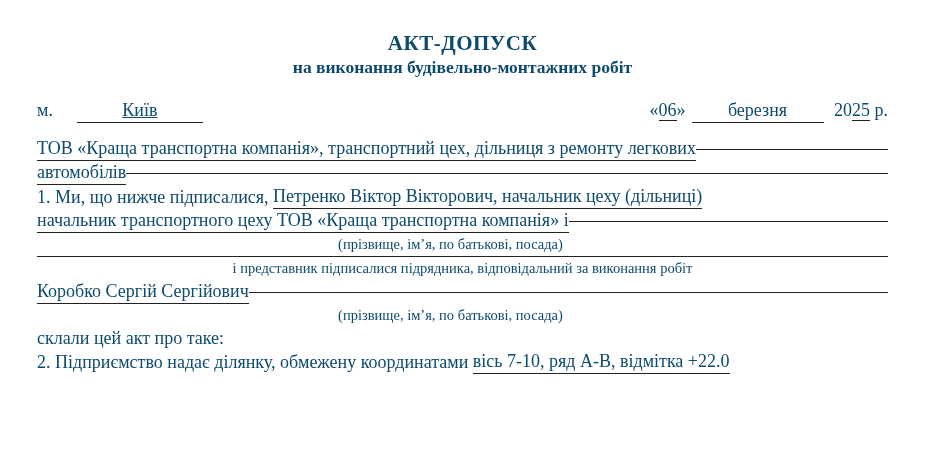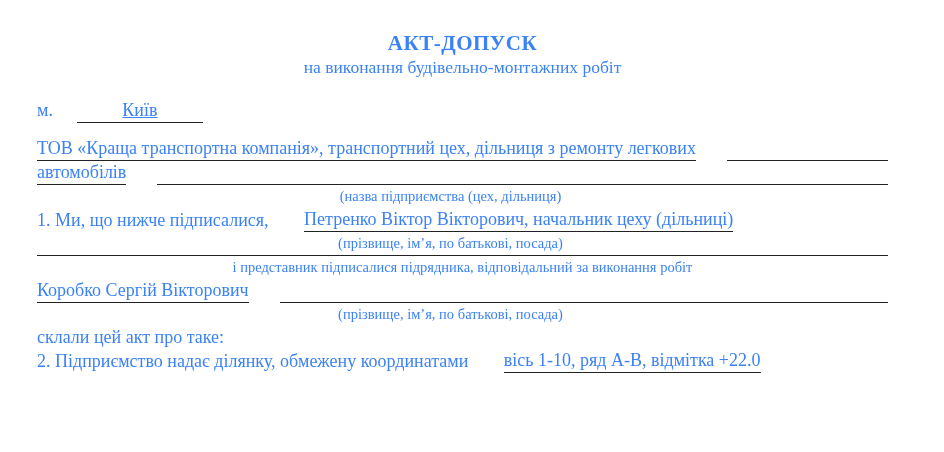--- a/index.html
+++ b/index.html
@@ -5,39 +5,39 @@
   html, body {
     margin: 0;
     padding: 0;
     background: #ffffff;
   }
   .page {
     position: relative;
     width: 944px;
     height: 452px;
     background: #ffffff;
-    color: #3b82f6;
+    color: #0c4a6e;
     font-family: "Liberation Serif", "DejaVu Serif", serif;
     overflow: hidden;
     box-sizing: border-box;
   }
   .content {
     box-sizing: border-box;
     padding: 30px 56px 0 37px;
   }
   .title {
     text-align: center;
     font-weight: bold;
     font-size: 21px;
     line-height: 26px;
     letter-spacing: 0.5px;
   }
   .subtitle {
     text-align: center;
-    font-weight: normal;
+    font-weight: bold;
     font-size: 17.5px;
     line-height: 22px;
   }
   .meta-row {
     display: flex;
     align-items: baseline;
     margin-top: 20px;
     font-size: 18px;
     line-height: 24px;
     white-space: pre;
@@ -59,24 +59,23 @@
     text-align: center;
     border-bottom: 1.5px solid #222;
     margin: 0 6px;
   }
   .body-block {
     margin-top: 14px;
     font-size: 18px;
   }
   .bline {
     display: flex;
-    align-items: flex-end;
+    align-items: center;
     line-height: 23px;
     white-space: pre;
-    gap: 31px;
   }
   .bline .ul {
     border-bottom: 1.5px solid #222;
   }
   .bline .plain { border-bottom: none; }
   .fill {
     flex: 1 1 auto;
     border-bottom: 1.5px solid #222;
   }
   .caption {
@@ -92,56 +91,59 @@
 <div class="page">
   <div class="content">
 
     <div class="title">АКТ-ДОПУСК</div>
     <div class="subtitle">на виконання будівельно-монтажних робіт</div>
 
     <div class="meta-row">
       <span class="city-label">м.</span>
       <span class="city-blank"><span>Київ</span></span>
       <span class="spacer"></span>
+      <span class="date-group"><span>«</span><span class="u">06</span><span>»</span><span class="month-blank"><span>березня</span></span><span> 20</span><span class="u">25</span><span> р.</span></span>
     </div>
 
     <div class="body-block">
 
       <div class="bline">
         <span class="ul">ТОВ «Краща транспортна компанія», транспортний цех, дільниця з ремонту легкових</span><span class="fill"></span>
       </div>
 
       <div class="bline">
         <span class="ul">автомобілів</span><span class="fill"></span>
       </div>
 
-      <div class="caption shift-left">(назва підприємства (цех, дільниця)</div>
 
       <div class="bline">
         <span class="plain">1. Ми, що нижче підписалися, </span><span class="ul">Петренко Віктор Вікторович, начальник цеху (дільниці)</span>
       </div>
 
+      <div class="bline">
+        <span class="ul">начальник транспортного цеху ТОВ «Краща транспортна компанія» і</span><span class="fill"></span>
+      </div>
 
       <div class="caption shift-left">(прізвище, ім’я, по батькові, посада)</div>
 
       <div class="bline">
         <span class="fill"></span>
       </div>
 
       <div class="caption">і представник підписалися підрядника, відповідальний за виконання робіт</div>
 
       <div class="bline">
-        <span class="ul">Коробко Сергій Вікторович</span><span class="fill"></span>
+        <span class="ul">Коробко Сергій Сергійович</span><span class="fill"></span>
       </div>
 
       <div class="caption shift-left">(прізвище, ім’я, по батькові, посада)</div>
 
       <div class="bline">
         <span class="plain">склали цей акт про таке:</span>
       </div>
 
       <div class="bline">
-        <span class="plain">2. Підприємство надає ділянку, обмежену координатами </span><span class="ul">вісь 1-10, ряд А-В, відмітка +22.0</span>
+        <span class="plain">2. Підприємство надає ділянку, обмежену координатами </span><span class="ul">вісь 7-10, ряд А-В, відмітка +22.0</span>
       </div>
 
     </div>
   </div>
 </div>
 
 </body></html>

